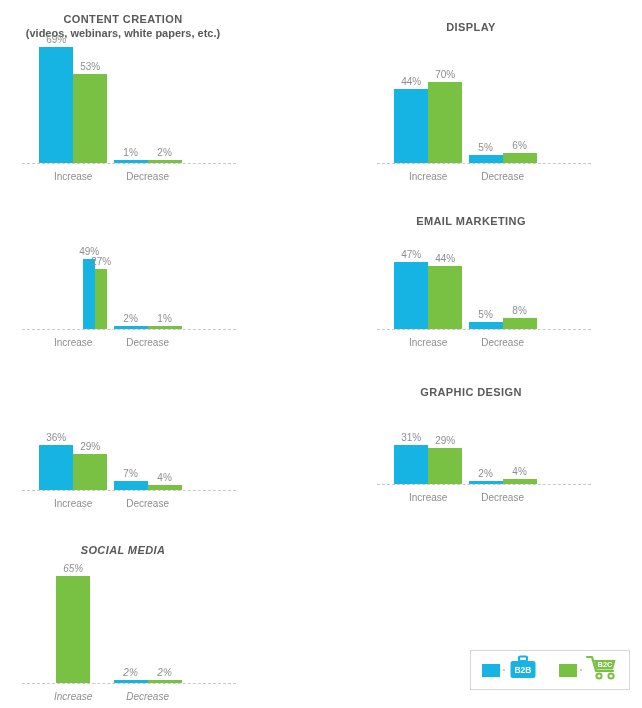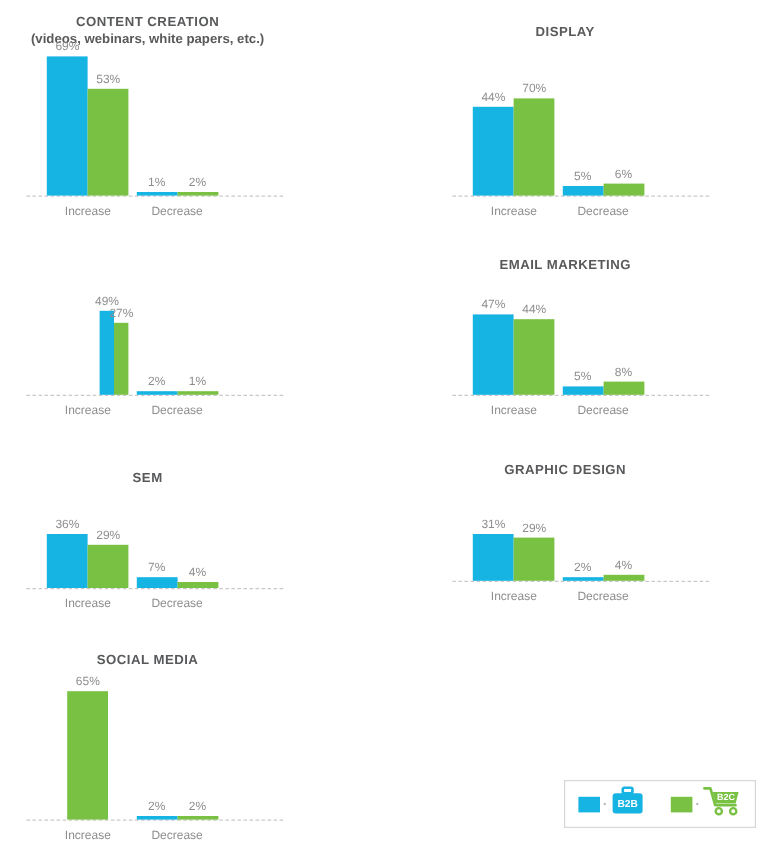--- a/index.html
+++ b/index.html
@@ -284,21 +284,20 @@
             </div>
           </div>
         </div>
       </div>
       <div class="cat-labels" style="left: 70px; width: 186px; top: 147px; position: absolute; height: 14px;">
         <div class="cat-label" style="left: 37.2px; color: rgb(142, 142, 142);">Increase</div>
         <div class="cat-label" style="left: 111.6px; color: rgb(142, 142, 142);">Decrease</div>
       </div>
     </div>
     <div class="panel" style="left: 0px; top: 368px; width: 246px; height: 160px;">
-      <div class="panel-title" style="position: absolute; left: 0px; right: 0px; top: 24px;">SEM</div>
       <div class="plot" style="left: 36px; width: 186px; top: 34px; height: 88px;">
         <div class="baseline" style="top: 88px; left: -14px; right: -14px; border-top-color: rgb(201, 201, 201);"></div>
         <div class="group" style="left: 3.2px; width: 68px;">
           <div class="bar-wrap" style="width: 34px;">
             <div style="position: relative; width: 100%;">
               <div class="bar-label" style="color: rgb(142, 142, 142);">36%</div>
               <div class="bar b2b" style="height: 45px; background: rgb(22, 180, 226);"></div>
             </div>
           </div>
           <div class="bar-wrap" style="width: 34px;">
@@ -359,21 +358,21 @@
               <div class="bar b2c" style="height: 5px; background: rgb(121, 193, 67);"></div>
             </div>
           </div>
         </div>
       </div>
       <div class="cat-labels" style="left: 70px; width: 186px; top: 124px; position: absolute; height: 14px;">
         <div class="cat-label" style="left: 37.2px; color: rgb(142, 142, 142);">Increase</div>
         <div class="cat-label" style="left: 111.6px; color: rgb(142, 142, 142);">Decrease</div>
       </div>
     </div>
-    <div class="panel" style="left: 0px; top: 540px; width: 246px; height: 168px;">
+    <div class="panel" style="left: 0px; top: 540px; width: 246px; height: 168px; font-style: italic;">
       <div class="panel-title" style="position: absolute; left: 0px; right: 0px; top: 3px;">SOCIAL MEDIA</div>
       <div class="plot" style="left: 36px; width: 186px; top: 28px; height: 115px;">
         <div class="baseline" style="top: 115px; left: -14px; right: -14px; border-top-color: rgb(201, 201, 201);"></div>
         <div class="group" style="left: 3.2px; width: 68px;">
           <div class="bar-wrap" style="width: 34px; text-align: right;">
             <div style="position: relative; width: 100%;">
               <div class="bar-label" style="color: rgb(142, 142, 142);">65%</div>
               <div class="bar b2c" style="height: 107px; background: rgb(121, 193, 67);"></div>
             </div>
           </div>

